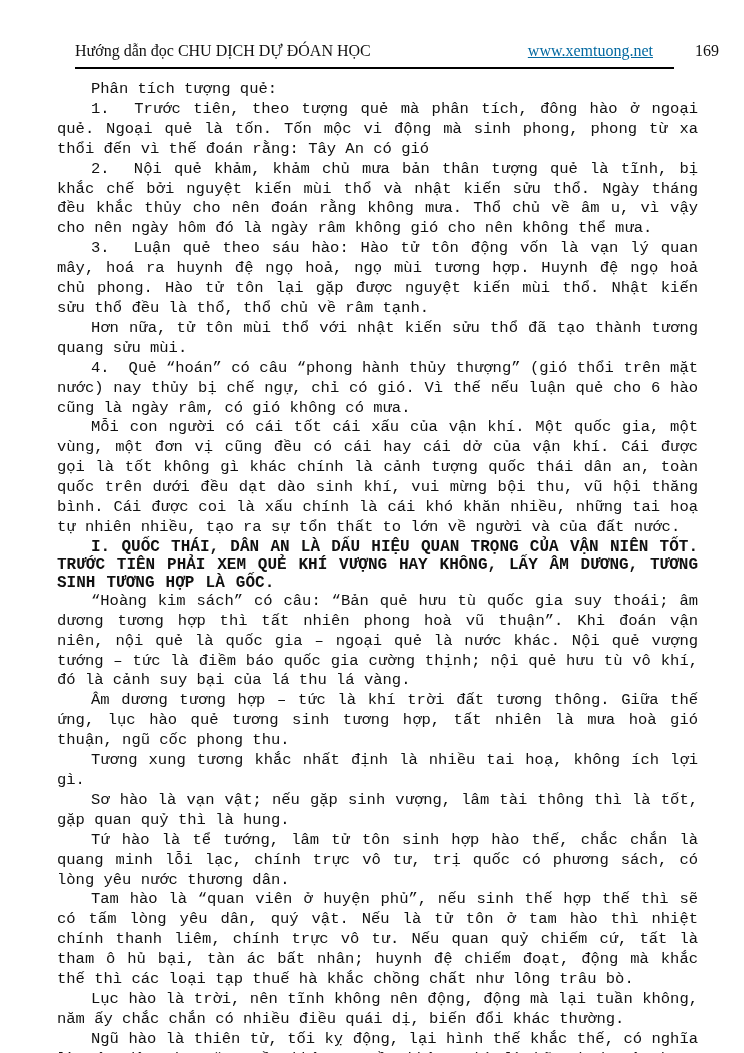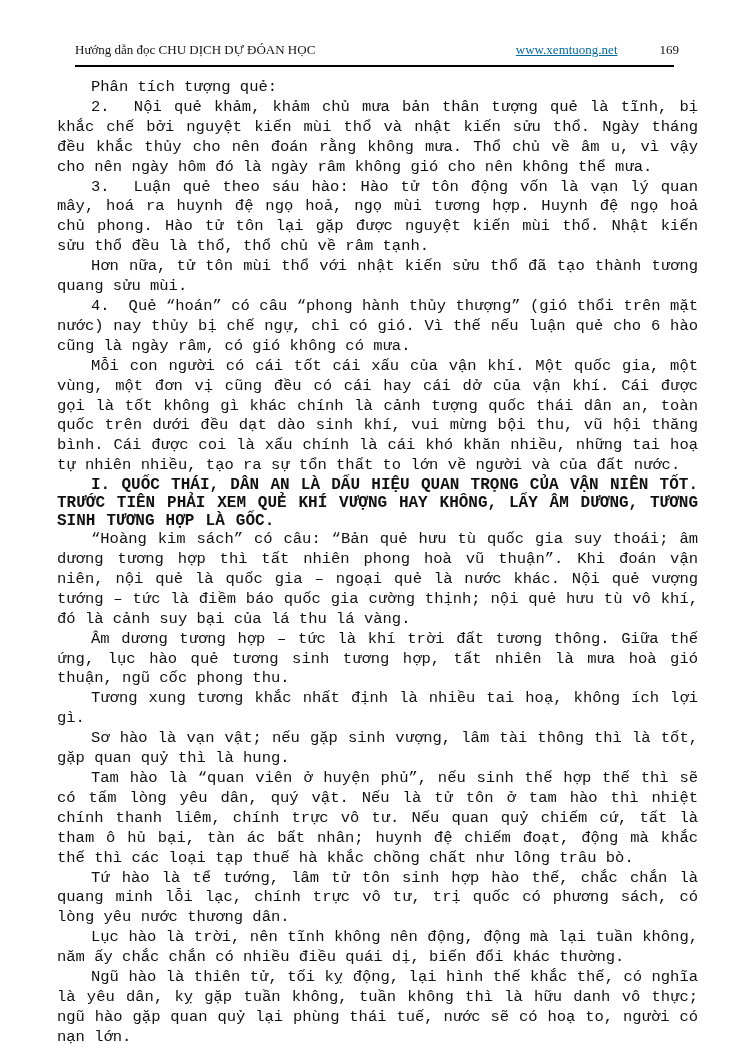--- a/index.html
+++ b/index.html
@@ -8,22 +8,22 @@
     background: #ffffff;
     color: #111111;
     font-family: "Liberation Serif", "DejaVu Serif", serif;
     overflow: hidden;
   }
   .page { width: 744px; height: 1053px; position: relative; }
 
   .header {
     display: flex;
     align-items: baseline;
-    margin: 42px 65px 0 75px;
-    font-size: 13px;
+    margin: 42px 25px 0 75px;
+    font-size: 16px;
     white-space: nowrap;
   }
   .header-title { flex: 1 1 auto; }
   .header-link {
     color: #0369a1;
     text-decoration: underline;
     margin-right: 42px;
     cursor: pointer;
   }
   .header-pagenum { }
@@ -64,28 +64,29 @@
 
 <div class="page">
   <div class="header">
     <span class="header-title">Hướng dẫn đọc CHU DỊCH DỰ ĐÓAN HỌC</span>
     <a class="header-link">www.xemtuong.net</a>
     <span class="header-pagenum">169</span>
   </div>
   <hr class="header-rule">
   <div class="content" id="content">
       <p class="body">Phân tích tượng quẻ:</p>
+      <p class="body">1.&nbsp;&nbsp;Trước tiên, theo tượng quẻ mà phân tích, đông hào ở ngoại quẻ. Ngoại quẻ là tốn. Tốn mộc vi động mà sinh phong, phong từ xa thổi đến vì thế đoán rằng: Tây An có gió</p>
       <p class="body">2.&nbsp;&nbsp;Nội quẻ khảm, khảm chủ mưa bản thân tượng quẻ là tĩnh, bị khắc chế bởi nguyệt kiến mùi thổ và nhật kiến sửu thổ. Ngày tháng đều khắc thủy cho nên đoán rằng không mưa. Thổ chủ về âm u, vì vậy cho nên ngày hôm đó là ngày râm không gió cho nên không thể mưa.</p>
       <p class="body">3.&nbsp;&nbsp;Luận quẻ theo sáu hào: Hào tử tôn động vốn là vạn lý quan mây, hoá ra huynh đệ ngọ hoả, ngọ mùi tương hợp. Huynh đệ ngọ hoả chủ phong. Hào tử tôn lại gặp được nguyệt kiến mùi thổ. Nhật kiến sửu thổ đều là thổ, thổ chủ về râm tạnh.</p>
       <p class="body">Hơn nữa, tử tôn mùi thổ với nhật kiến sửu thổ đã tạo thành tương quang sửu mùi.</p>
       <p class="body">4.&nbsp;&nbsp;Quẻ “hoán” có câu “phong hành thủy thượng” (gió thổi trên mặt nước) nay thủy bị chế ngự, chỉ có gió. Vì thế nếu luận quẻ cho 6 hào cũng là ngày râm, có gió không có mưa.</p>
       <p class="body">Mỗi con người có cái tốt cái xấu của vận khí. Một quốc gia, một vùng, một đơn vị cũng đều có cái hay cái dở của vận khí. Cái được gọi là tốt không gì khác chính là cảnh tượng quốc thái dân an, toàn quốc trên dưới đều dạt dào sinh khí, vui mừng bội thu, vũ hội thăng bình. Cái được coi là xấu chính là cái khó khăn nhiều, những tai hoạ tự nhiên nhiều, tạo ra sự tổn thất to lớn về người và của đất nước.</p>
       <p class="section-heading">I. QUỐC THÁI, DÂN AN LÀ DẤU HIỆU QUAN TRỌNG CỦA VẬN NIÊN TỐT. TRƯỚC TIÊN PHẢI XEM QUẺ KHÍ VƯỢNG HAY KHÔNG, LẤY ÂM DƯƠNG, TƯƠNG SINH TƯƠNG HỢP LÀ GỐC.</p>
       <p class="body">“Hoàng kim sách” có câu: “Bản quẻ hưu tù quốc gia suy thoái; âm dương tương hợp thì tất nhiên phong hoà vũ thuận”. Khi đoán vận niên, nội quẻ là quốc gia – ngoại quẻ là nước khác. Nội quẻ vượng tướng – tức là điềm báo quốc gia cường thịnh; nội quẻ hưu tù vô khí, đó là cảnh suy bại của lá thu lá vàng.</p>
       <p class="body">Âm dương tương hợp – tức là khí trời đất tương thông. Giữa thế ứng, lục hào quẻ tương sinh tương hợp, tất nhiên là mưa hoà gió thuận, ngũ cốc phong thu.</p>
       <p class="body">Tương xung tương khắc nhất định là nhiều tai hoạ, không ích lợi gì.</p>
       <p class="body">Sơ hào là vạn vật; nếu gặp sinh vượng, lâm tài thông thì là tốt, gặp quan quỷ thì là hung.</p>
+      <p class="body">Tứ hào là tể tướng, lâm tử tôn sinh hợp hào thế, chắc chắn là quang minh lỗi lạc, chính trực vô tư, trị quốc có phương sách, có lòng yêu nước thương dân.</p>
       <p class="body">Tam hào là “quan viên ở huyện phủ”, nếu sinh thế hợp thế thì sẽ có tấm lòng yêu dân, quý vật. Nếu là tử tôn ở tam hào thì nhiệt chính thanh liêm, chính trực vô tư. Nếu quan quỷ chiếm cứ, tất là tham ô hủ bại, tàn ác bất nhân; huynh đệ chiếm đoạt, động mà khắc thế thì các loại tạp thuế hà khắc chồng chất như lông trâu bò.</p>
-      <p class="body">Tứ hào là tể tướng, lâm tử tôn sinh hợp hào thế, chắc chắn là quang minh lỗi lạc, chính trực vô tư, trị quốc có phương sách, có lòng yêu nước thương dân.</p>
       <p class="body">Lục hào là trời, nên tĩnh không nên động, động mà lại tuần không, năm ấy chắc chắn có nhiều điều quái dị, biến đổi khác thường.</p>
       <p class="body">Ngũ hào là thiên tử, tối kỵ động, lại hình thế khắc thế, có nghĩa là yêu dân, kỵ gặp tuần không, tuần không thì là hữu danh vô thực; ngũ hào gặp quan quỷ lại phùng thái tuế, nước sẽ có hoạ to, người có nạn lớn.</p>
     </div>
 </div>
 
 </body></html>

